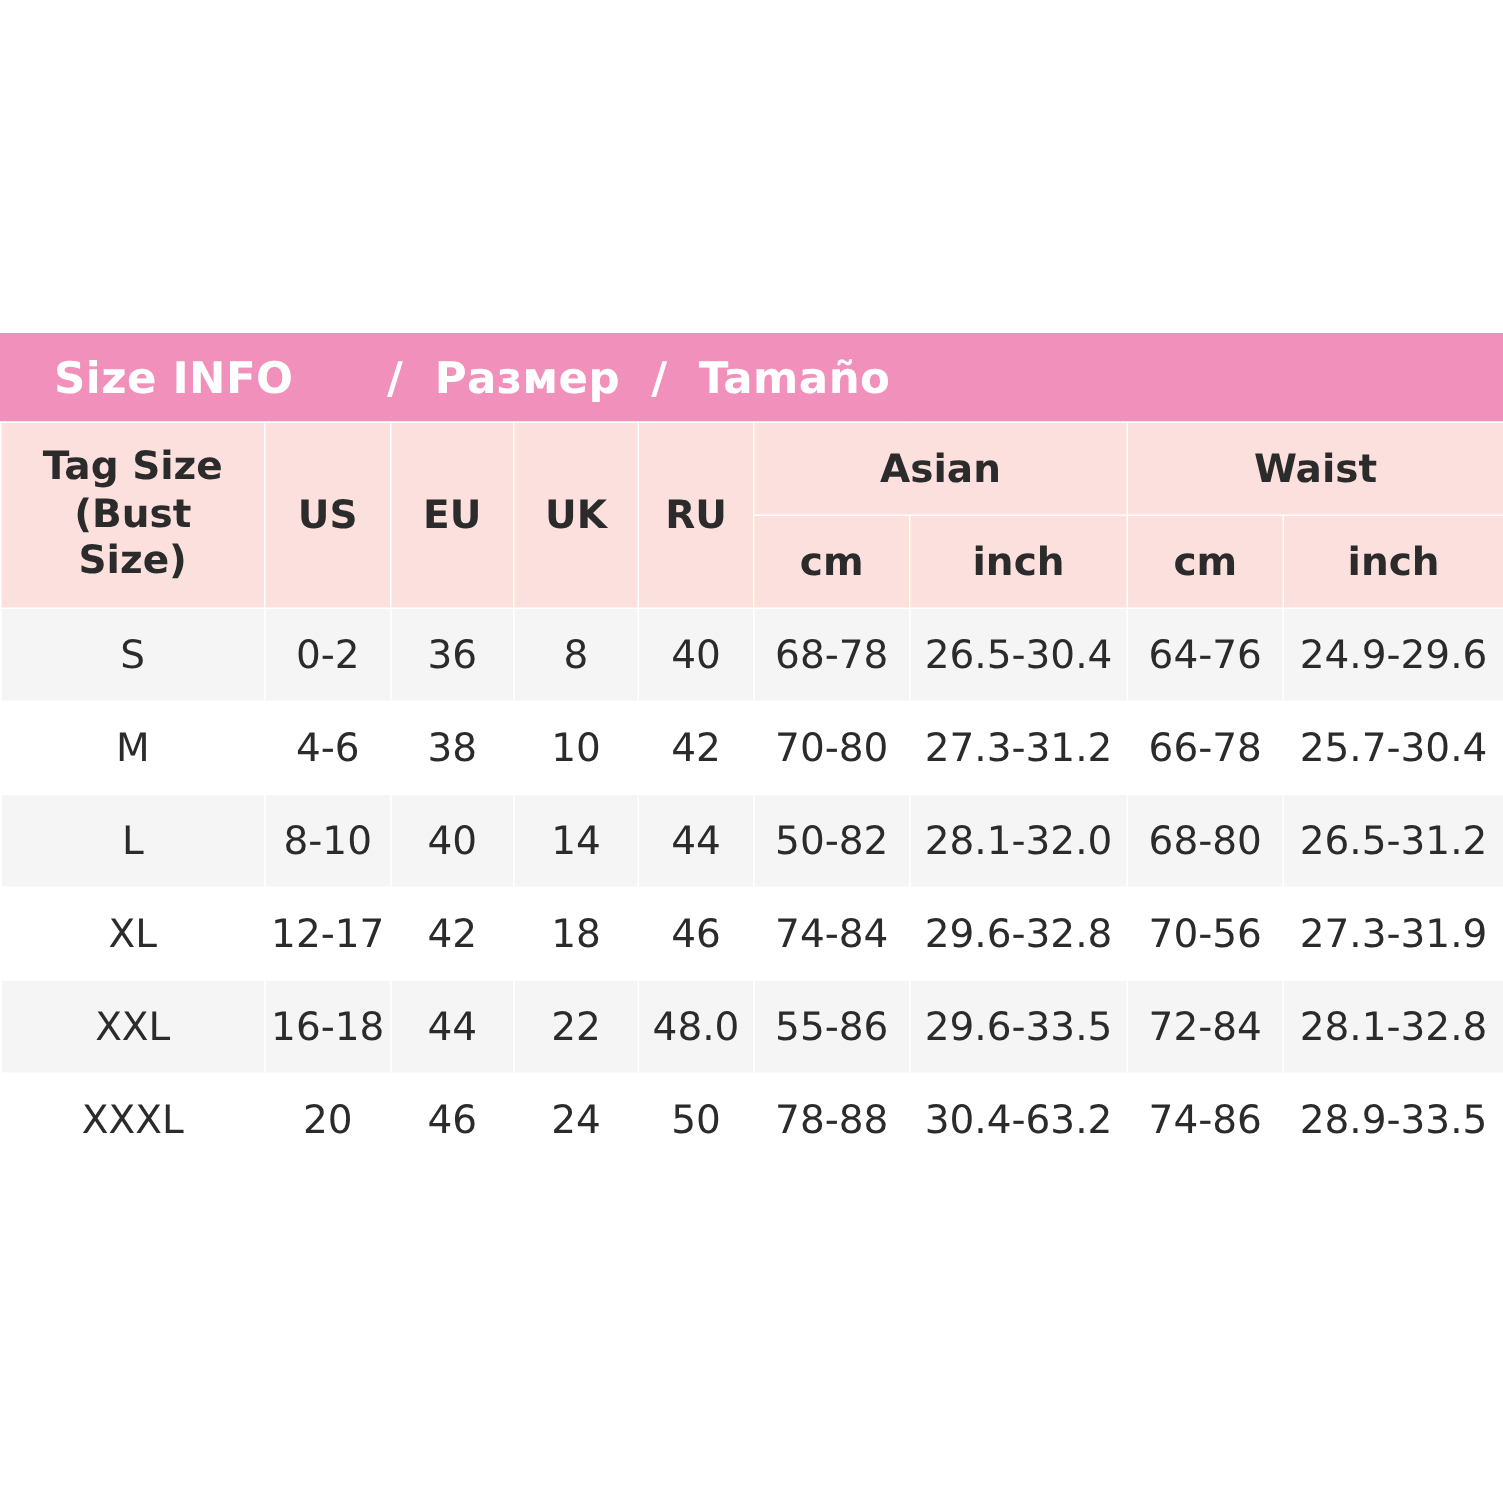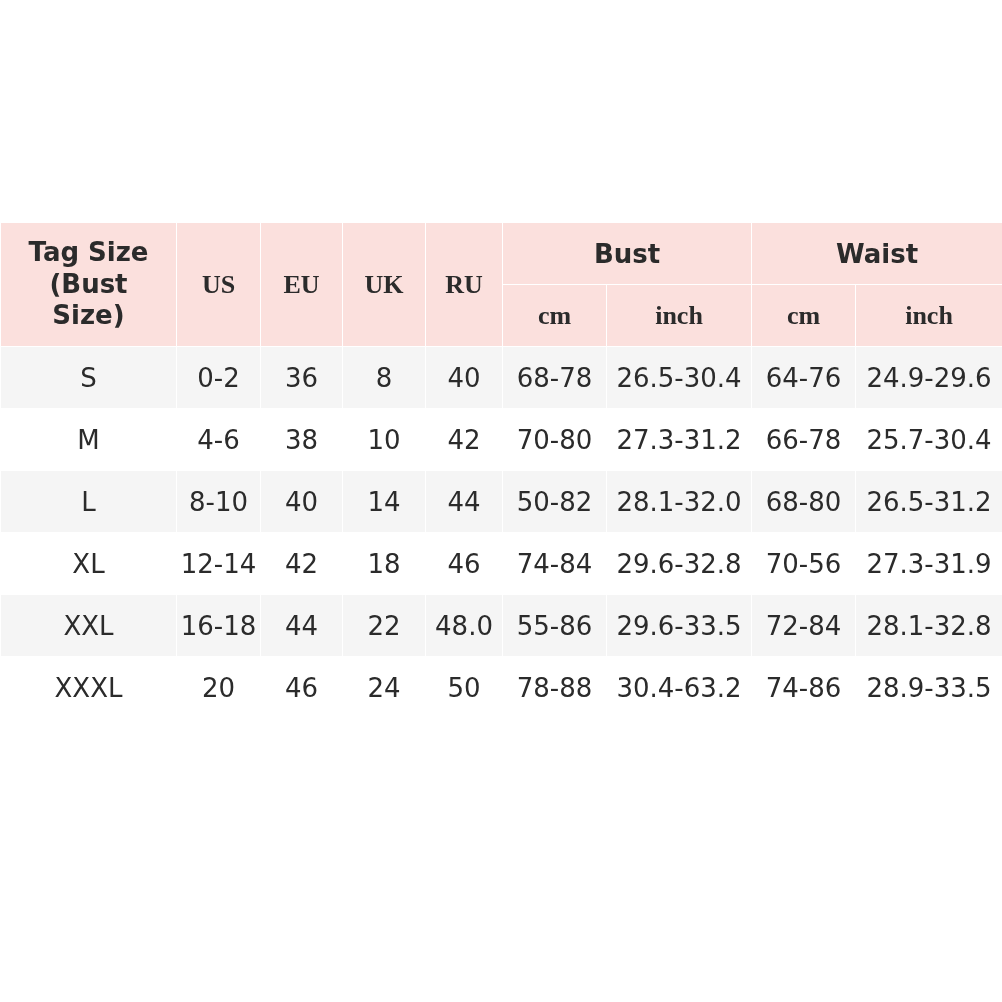--- a/index.html
+++ b/index.html
@@ -64,39 +64,41 @@
     font-size: 26px;
     line-height: 1.22;
   }
   .grouphead {
     font-weight: bold;
     font-size: 27px;
   }
   .subhead {
     font-weight: bold;
     font-size: 26px;
-    font-family: Liberation Serif, serif;
   }
   .col-tag { width: 176px; }
   .col-us  { width: 84px; }
   .col-eu  { width: 82px; }
   .col-uk  { width: 83px; }
   .col-ru  { width: 77px; }
   .col-bcm { width: 104px; }
   .col-bin { width: 145px; }
   .col-wcm { width: 104px; }
   .col-win { width: 147px; }
   .cell-val { font-size: 26px; }
 </style>
 </head>
 <body>
 
 <div class="page">
   <div class="chart-wrap">
 
+    <div class="banner">
+      <div class="banner-text">Size INFO      /  Размер  /  Tamaño</div>
+    </div>
 
     <table class="size-table">
       <colgroup>
         <col class="col-tag">
           <col class="col-us">
           <col class="col-eu">
           <col class="col-uk">
           <col class="col-ru">
         <col class="col-bcm">
           <col class="col-bin">
@@ -107,21 +109,21 @@
         <tr class="row-head">
           <td rowspan="2" class="tagsize-cell">
             <div>Tag Size</div>
             <div>(Bust</div>
             <div>Size)</div>
           </td>
           <td rowspan="2" class="subhead">US</td>
           <td rowspan="2" class="subhead">EU</td>
           <td rowspan="2" class="subhead">UK</td>
           <td rowspan="2" class="subhead">RU</td>
-          <td colspan="2" class="grouphead">Bust</td>
+          <td colspan="2" class="grouphead">Asian</td>
           <td colspan="2" class="grouphead">Waist</td>
         </tr>
         <tr class="row-head">
           <td class="subhead">cm</td>
           <td class="subhead">inch</td>
           <td class="subhead">cm</td>
           <td class="subhead">inch</td>
         </tr>
 
         <tr class="row-a">
@@ -155,21 +157,21 @@
           <td class="cell-val">14</td>
           <td class="cell-val">44</td>
           <td class="cell-val">50-82</td>
           <td class="cell-val">28.1-32.0</td>
           <td class="cell-val">68-80</td>
           <td class="cell-val">26.5-31.2</td>
         </tr>
 
         <tr class="row-b">
           <td class="cell-val">XL</td>
-          <td class="cell-val">12-14</td>
+          <td class="cell-val">12-17</td>
           <td class="cell-val">42</td>
           <td class="cell-val">18</td>
           <td class="cell-val">46</td>
           <td class="cell-val">74-84</td>
           <td class="cell-val">29.6-32.8</td>
           <td class="cell-val">70-56</td>
           <td class="cell-val">27.3-31.9</td>
         </tr>
 
         <tr class="row-a">

